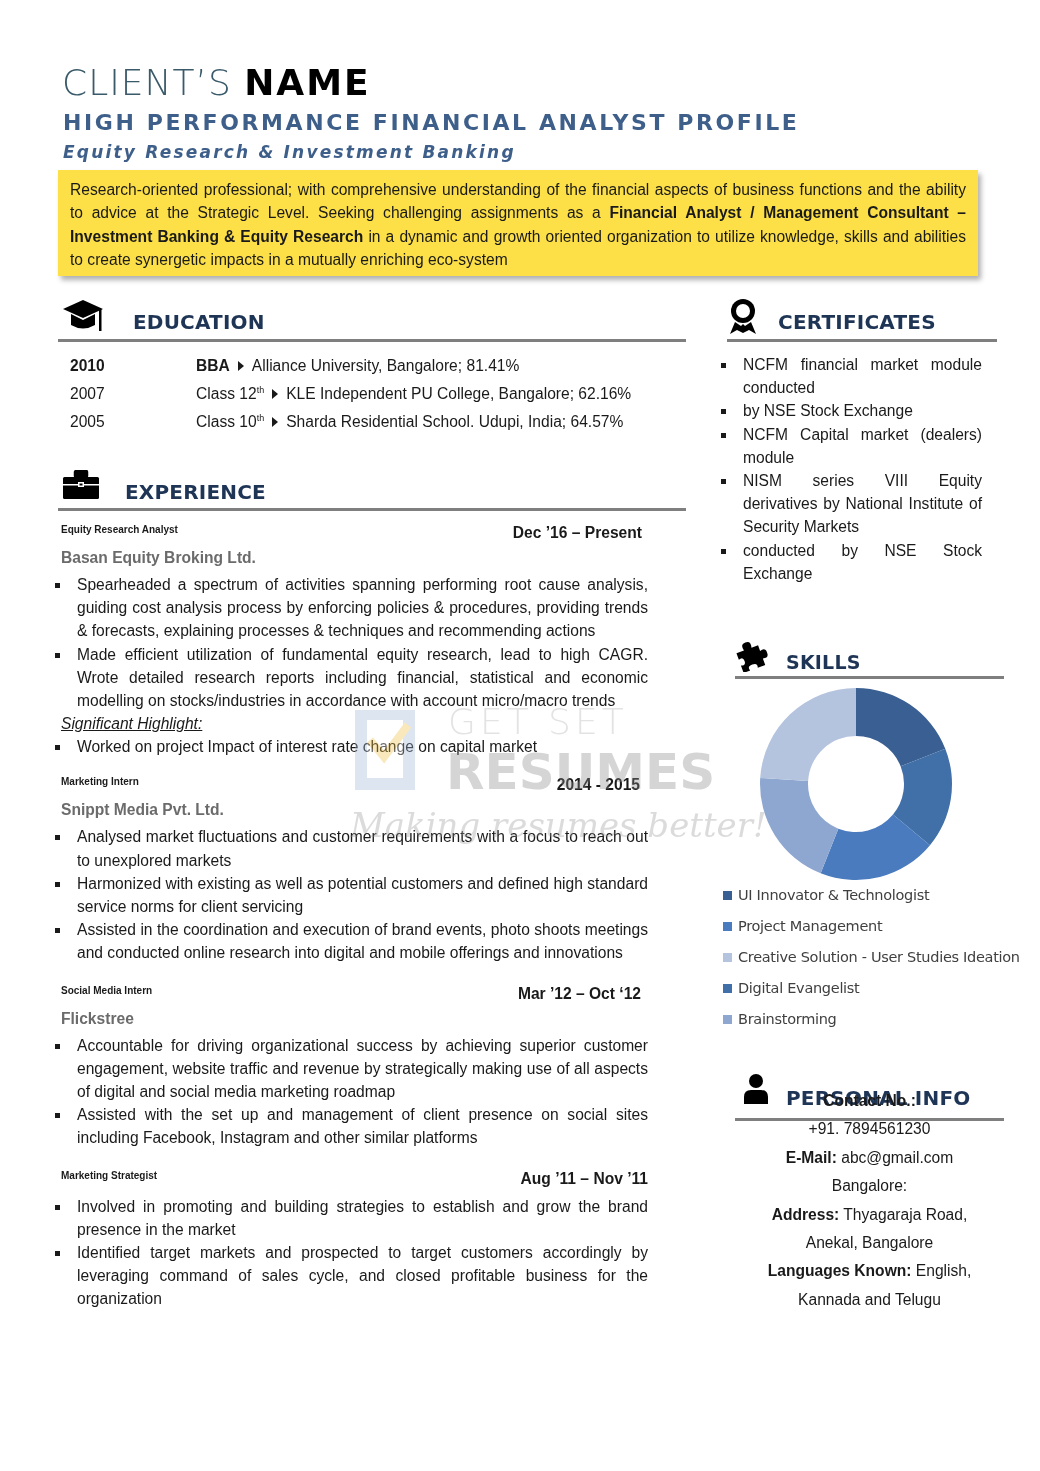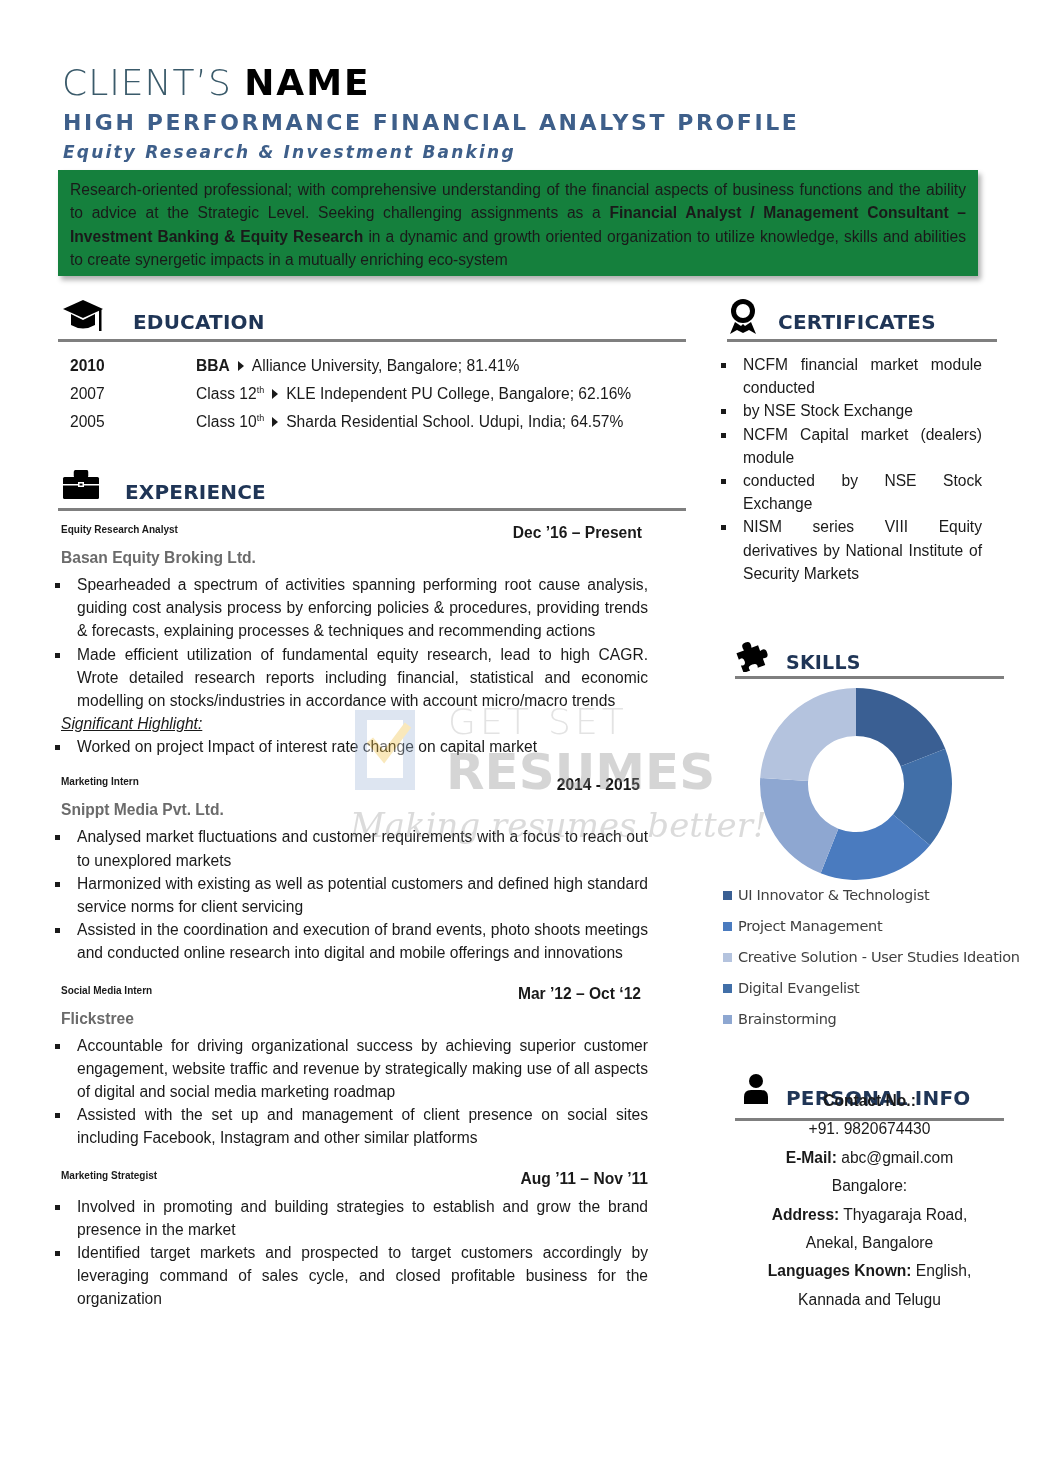--- a/index.html
+++ b/index.html
@@ -2,21 +2,21 @@
 <html><head>
 <meta charset="utf-8">
 <style>
   html, body { margin:0; padding:0; background:#ffffff; }
   body { width:1040px; height:1471px; position:relative; font-family:"Liberation Sans", sans-serif; color:#1a1a1a; overflow:hidden; }
   .abs { position:absolute; }
   .name { left:62px; top:62px; font-size:36px; letter-spacing:1px; color:#3a5a6a; font-family:"DejaVu Sans", sans-serif; font-weight:300; white-space:nowrap; }
   .name b { color:#000; font-weight:700; letter-spacing:2px; }
   .profile { left:63px; top:110px; font-size:22px; font-weight:700; color:#3e5f8a; letter-spacing:2.6px; font-family:"DejaVu Sans", sans-serif; white-space:nowrap; }
   .sub { left:63px; top:142px; font-size:17px; font-weight:700; font-style:italic; color:#3e5f8a; letter-spacing:2.2px; font-family:"DejaVu Sans", sans-serif; white-space:nowrap; }
-  .summary { left:58px; top:170px; width:920px; height:106px; background:#15803d; box-shadow:3px 4px 5px #b0b0b0; padding:8px 12px; box-sizing:border-box; font-size:15.6px; line-height:23.3px; text-align:justify; color:#1a1a1a; }
+  .summary { left:58px; top:170px; width:920px; height:106px; background:#fde047; box-shadow:3px 4px 5px #b0b0b0; padding:8px 12px; box-sizing:border-box; font-size:15.6px; line-height:23.3px; text-align:justify; color:#1a1a1a; }
   .summary b { font-weight:700; }
   .sec-head { font-size:20px; font-weight:700; color:#1f3556; font-family:"DejaVu Sans", sans-serif; letter-spacing:0.2px; }
   .rule { height:3px; background:#7f7f7f; }
   .icon { fill:#000; }
   .edu-row { font-size:15.6px; line-height:25px; white-space:nowrap; }
   .edu-year { display:inline-block; width:126px; }
   .tri { display:inline-block; width:0; height:0; border-top:5px solid transparent; border-bottom:5px solid transparent; border-left:6px solid #1a1a1a; margin:0 8px 0 8px; vertical-align:middle; position:relative; top:-1px; }
   sup { font-size:9px; }
   .job-title { font-size:10px; font-weight:700; }
   .job-date { font-size:15.6px; font-weight:700; }
@@ -142,22 +142,22 @@
       <path class="icon" d="M3 36 L8 24 L14 28 L16 26 L18 28 L24 24 L29 36 L22 32 L16 35 L10 32 Z"></path>
     </svg>
 </div>
 <div class="abs sec-head" style="left:778px;top:310px;">CERTIFICATES</div>
 <div class="abs rule" style="left:727px;top:339px;width:270px;"></div>
 <div class="abs" style="left:727px;top:353px;width:255px;">
   <ul class="bul cert">
     <li>NCFM financial market module conducted</li>
     <li>by NSE Stock Exchange</li>
     <li>NCFM Capital market (dealers) module</li>
+    <li>NISM series VIII Equity derivatives by National Institute of Security Markets</li>
     <li>conducted by NSE Stock Exchange</li>
-    <li>NISM series VIII Equity derivatives by National Institute of Security Markets</li>
   </ul>
 </div>
 
 <div class="abs" style="left:734px;top:638px;">
   <svg width="36" height="34" viewBox="0 0 36 34">
       <path class="icon" d="M4 10 L12 10 Q10 3 16 3 Q22 3 20 10 L27 10 L27 16 Q33 14 33 20 Q33 26 27 24 L27 31 L19 31 Q21 26 15 26 Q9 26 11 31 L4 31 L4 23 Q9 25 9 20 Q9 15 4 17 Z" transform="rotate(-20 18 17)"></path>
     </svg>
 </div>
 <div class="abs sec-head" style="left:786px;top:651px;font-size:19px;">SKILLS</div>
 <div class="abs rule" style="left:735px;top:676px;width:269px;"></div>
@@ -183,20 +183,20 @@
 <div class="abs" style="left:743px;top:1073px;">
   <svg width="26" height="32" viewBox="0 0 26 32">
       <circle cx="13" cy="8" r="7" class="icon"></circle>
       <path class="icon" d="M1 31 L1 24 Q1 17 8 17 L18 17 Q25 17 25 24 L25 31 Z"></path>
     </svg>
 </div>
 <div class="abs sec-head" style="left:786px;top:1086px;">PERSONAL INFO</div>
 <div class="abs rule" style="left:735px;top:1118px;width:269px;"></div>
 <div class="abs pinfo" style="left:735px;top:1087px;width:269px;">
   <div><b>Contact No.:</b></div>
-  <div>+91. 9820674430</div>
+  <div>+91. 7894561230</div>
   <div><b>E-Mail:</b><span> abc@gmail.com</span></div>
   <div>Bangalore:</div>
   <div><b>Address:</b><span> Thyagaraja Road,</span></div>
   <div>Anekal, Bangalore</div>
   <div><b>Languages Known:</b><span> English,</span></div>
   <div>Kannada and Telugu</div>
 </div>
 
 </body></html>

